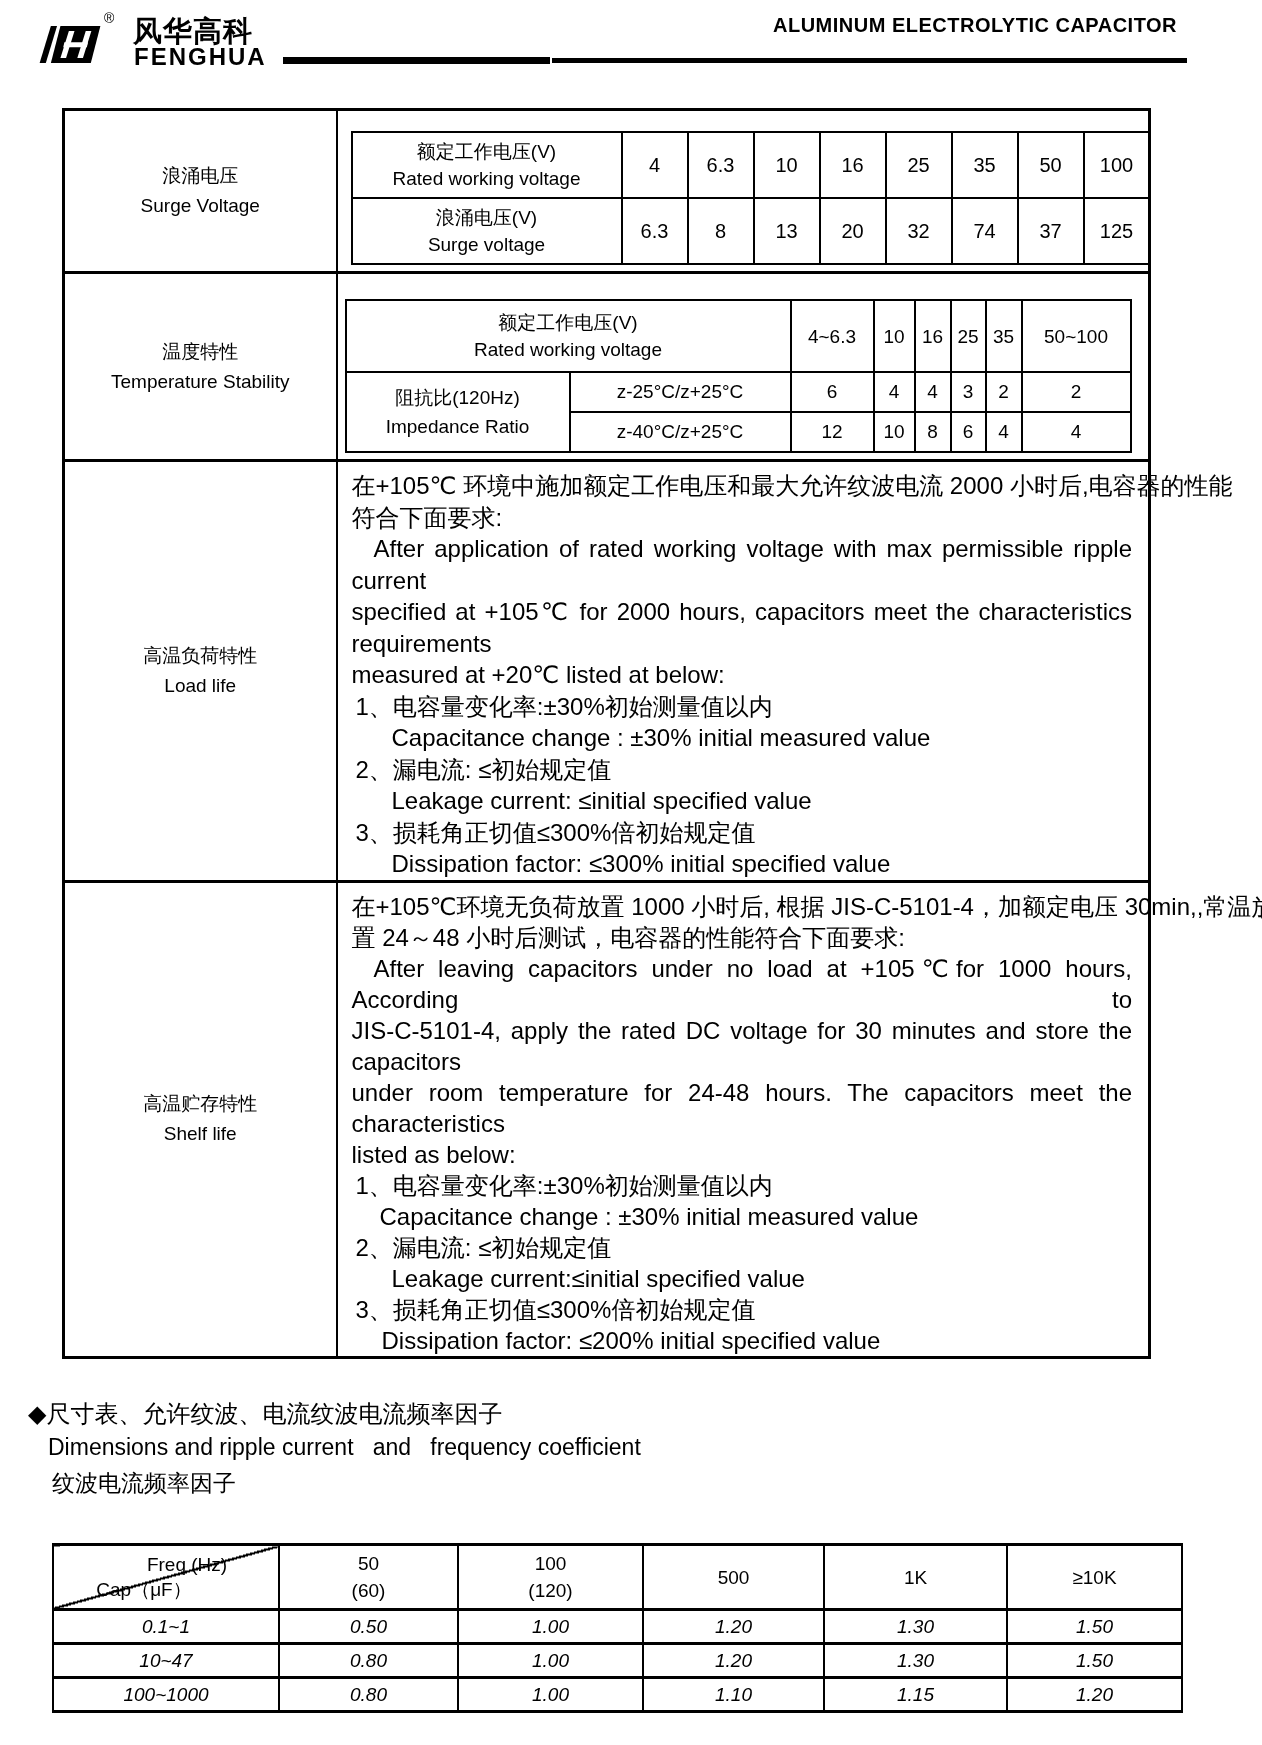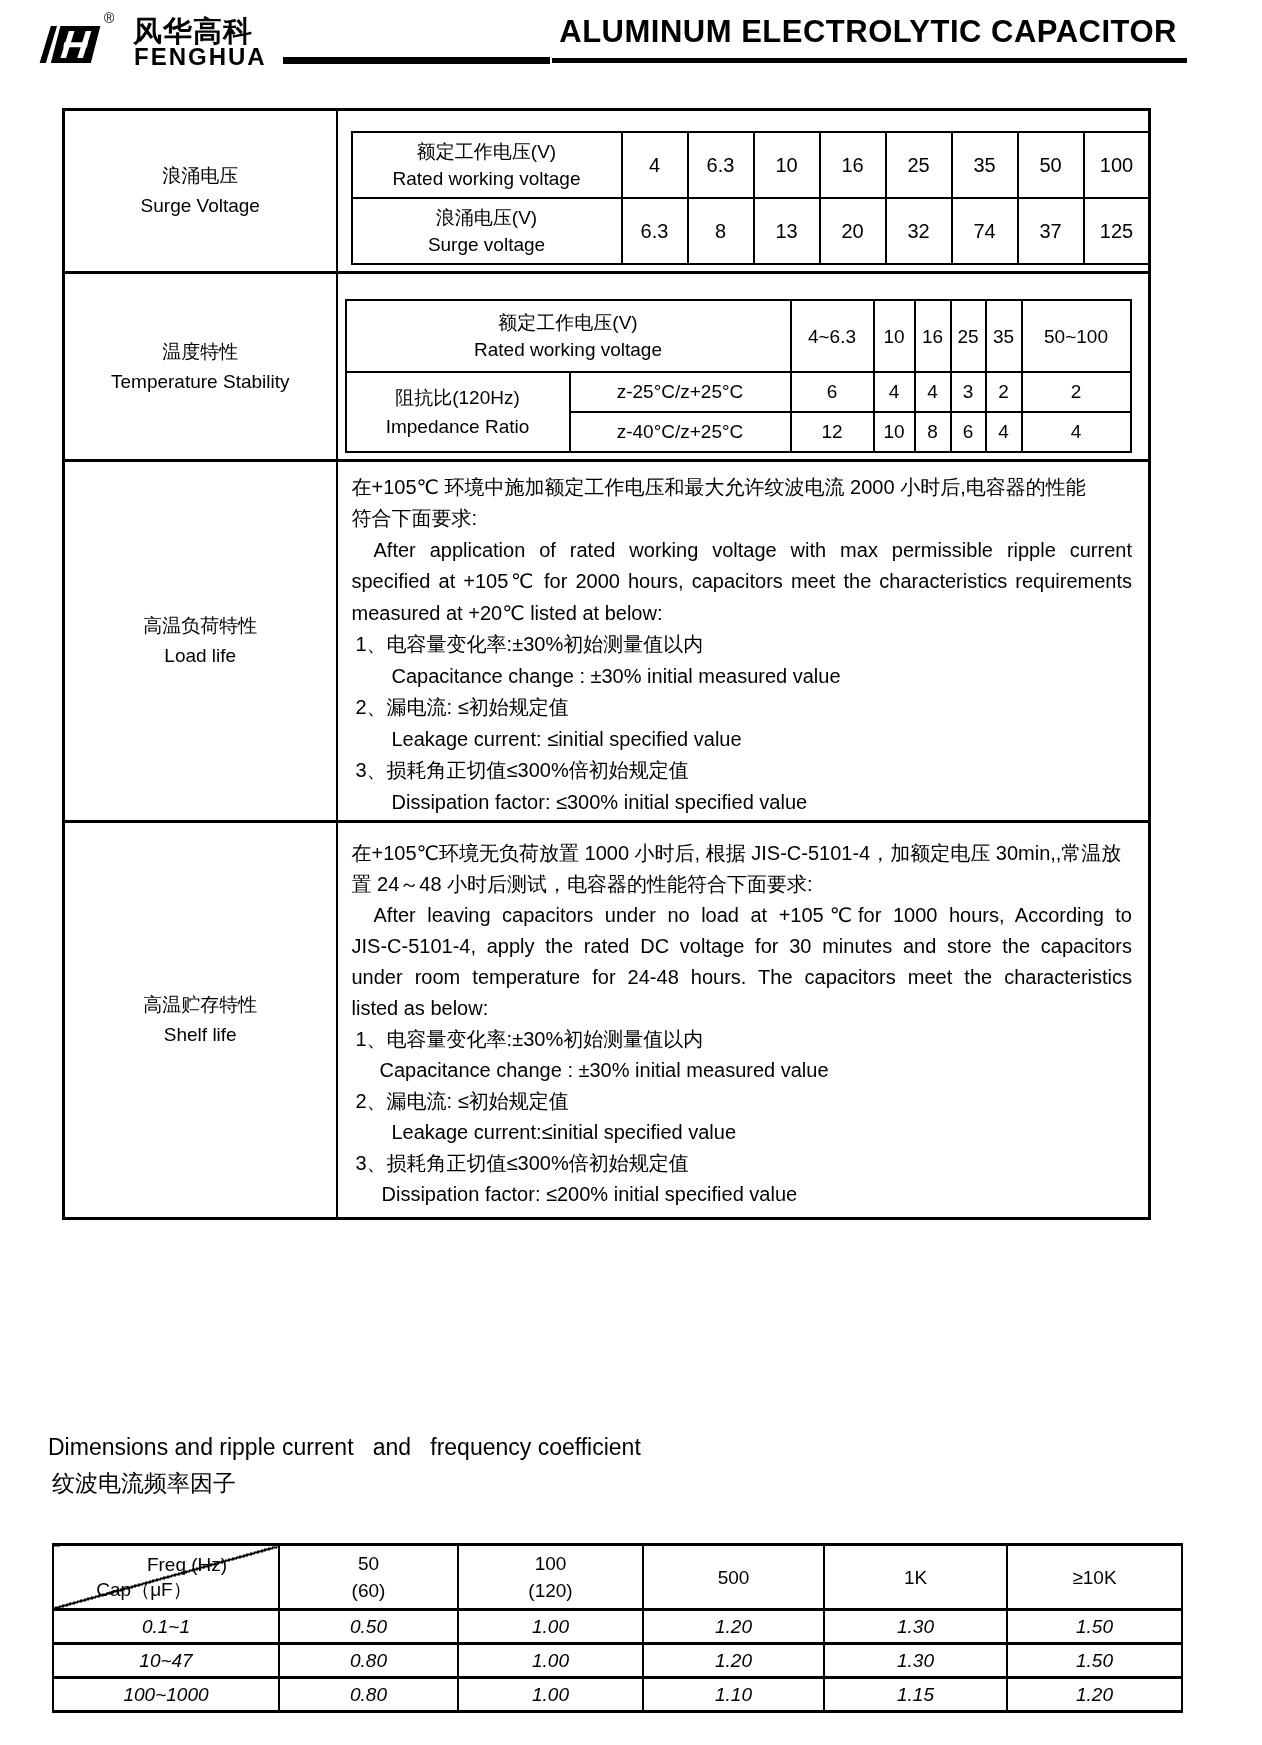--- a/index.html
+++ b/index.html
@@ -6,21 +6,21 @@
   .page {
     position:relative; width:1262px; height:1745px; background:#ffffff;
     font-family:"Liberation Sans","DejaVu Sans",sans-serif; color:#000;
     overflow:hidden;
   }
   
   .logo-svg { position:absolute; left:34px; top:14px; }
   .reg-mark { position:absolute; left:104px; top:10px; font-size:14px; }
   .brand-cn { position:absolute; left:133px; top:12px; font-size:29px; font-weight:bold; letter-spacing:1px; }
   .brand-en { position:absolute; left:134px; top:43px; font-size:24px; font-weight:bold; letter-spacing:2px; }
-  .doc-title { position:absolute; top:14px; right:85px; font-size:31px; font-weight:bold; letter-spacing:0.5px; white-space:nowrap; }
+  .doc-title { position:absolute; top:14px; right:85px; font-size:20px; font-weight:bold; letter-spacing:0.5px; white-space:nowrap; }
   .rule-a { position:absolute; left:283px; top:57px; width:267px; height:7px; background:#000; }
   .rule-b { position:absolute; left:552px; top:58px; width:635px; height:5px; background:#000; }
 
   
   .main-wrap { position:absolute; left:62px; top:108px; }
   table.main { border-collapse:collapse; table-layout:fixed; width:1089px; border:3px solid #000; }
   table.main > tbody > tr > td { border:2px solid #000; border-top-width:3px; border-bottom-width:3px; padding:0; vertical-align:middle; }
   td.row-label { text-align:center; font-size:19px; line-height:30px; }
   td.content-cell { vertical-align:top; }
 
@@ -29,21 +29,21 @@
   .surge-inner { width:798px; margin:14px 0 0 13px; }
   .surge-inner td { height:64px; font-size:20px; }
   .surge-inner td.ilabel { font-size:19px; line-height:27px; }
   .temp-inner { width:785px; margin:19px 0 0 7px; }
   .temp-inner td { font-size:19px; }
   .temp-inner td.hdr { height:70px; line-height:27px; }
   .temp-inner td.cnd { height:38px; }
   .temp-inner td.rsp { line-height:29px; }
 
   .life-content { padding:8px 16px 0 14px !important; }
-  .txtline { font-size:20px; line-height:31.5px; white-space:nowrap; }
+  .txtline { font-size:24px; line-height:31.5px; white-space:nowrap; }
   .shelf .txtline { line-height:31px; }
   .jline { white-space:normal; text-align:justify; text-align-last:justify; }
   .jlast { white-space:normal; text-align:left; }
   .indent { text-indent:22px; }
   .item-cn { padding-left:4px; }
   .item-en { padding-left:40px; }
 
   
   .sec-line { position:absolute; white-space:pre-wrap; }
   .sec-cn1 { left:28px;  top:1398px; font-size:24px; }
@@ -244,20 +244,21 @@
             <div class="txtline item-en">Leakage current:≤initial specified value</div>
             <div class="txtline item-cn">3、损耗角正切值≤300%倍初始规定值</div>
             <div class="txtline item-en" style="padding-left:30px">Dissipation factor: ≤200% initial specified value</div>
           </td>
         </tr>
 
       </tbody>
     </table>
   </div>
 
+  <div class="sec-line sec-cn1">◆尺寸表、允许纹波、电流纹波电流频率因子</div>
   <div class="sec-line sec-en1">Dimensions and ripple current   and   frequency coefficient</div>
   <div class="sec-line sec-cn2">纹波电流频率因子</div>
 
   <div class="freq-wrap">
     <table class="freq">
       <colgroup>
         <col style="width:226px">
           <col style="width:179px">
           <col style="width:185px">
           <col style="width:181px">

